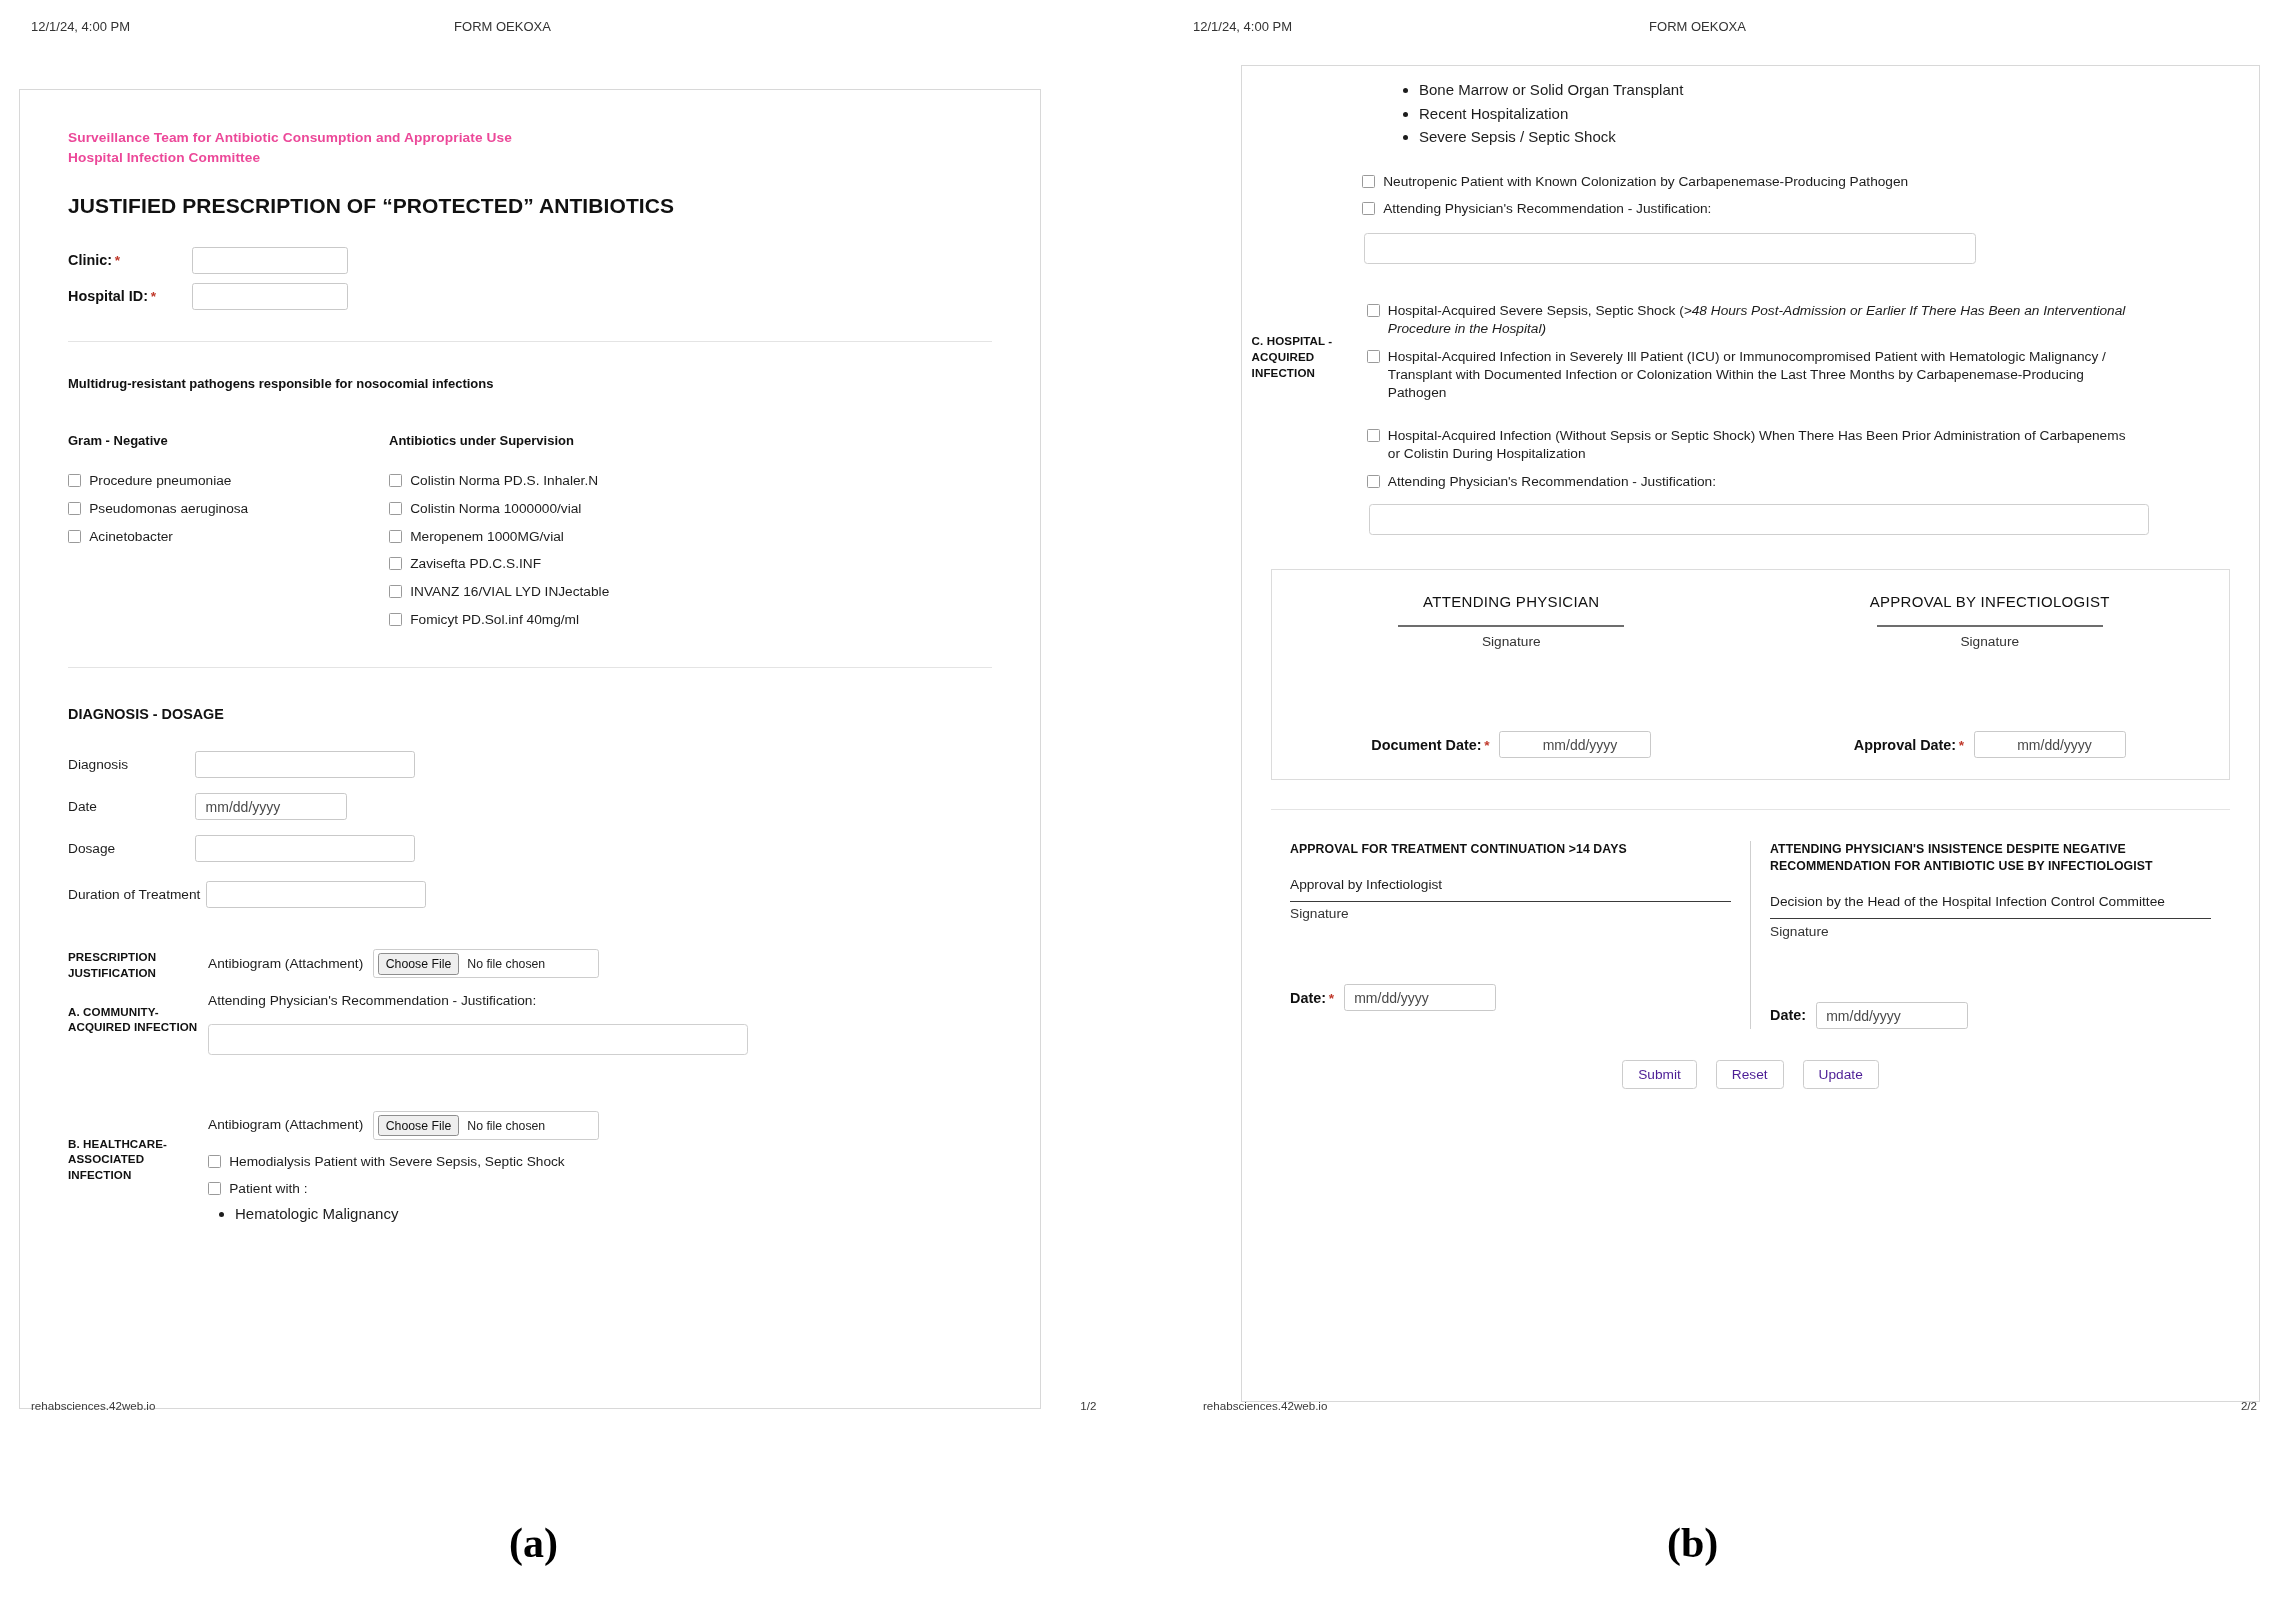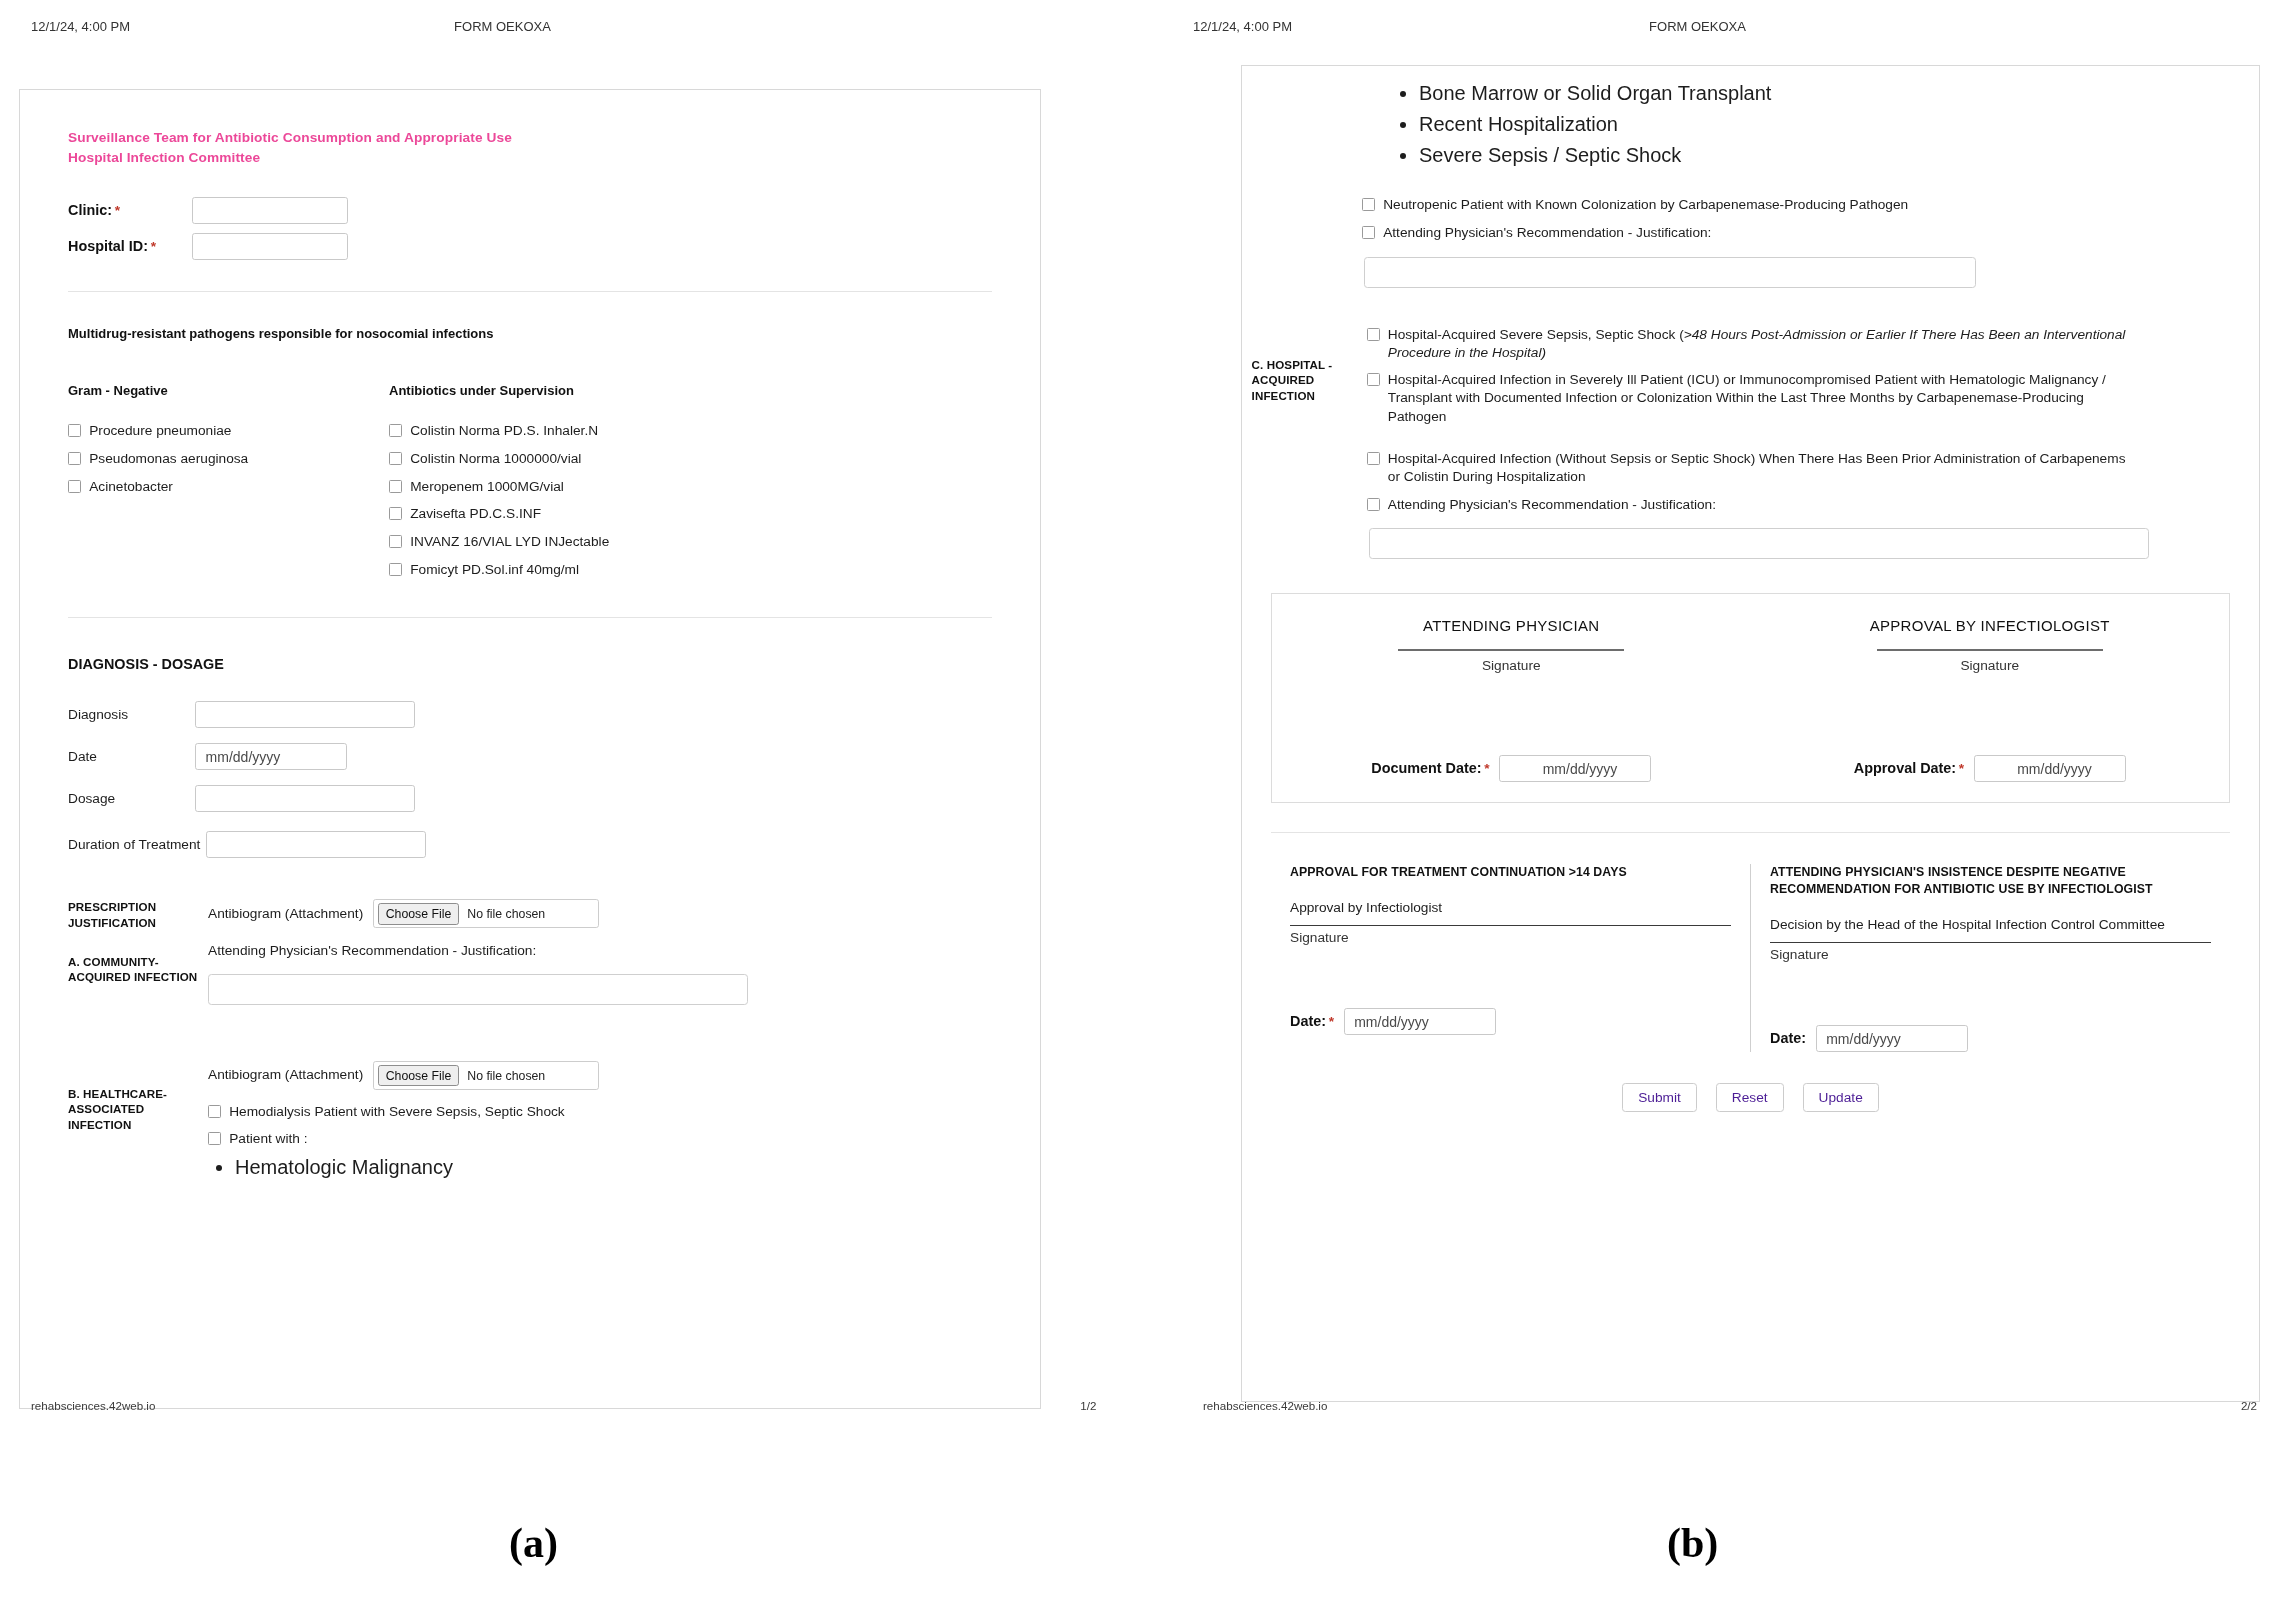--- a/index.html
+++ b/index.html
@@ -202,21 +202,21 @@
   }
   .cb-label i { font-style: italic; }
 
   
   ul.bul {
     margin: 0;
     padding-left: 27px;
     list-style: disc;
   }
   ul.bul li {
-    font-size: 20px;
+    font-size: 15px;
     color: #1d1d1d;
     line-height: 1.55;
     margin: 0;
   }
 
   
   .kv { display: flex; align-items: center; margin-bottom: 9px; }
   .kv .k { font-size: 14.4px; font-weight: bold; color: #111; width: 124px; }
 
   .diag-row { display: flex; align-items: center; margin-bottom: 15px; }
@@ -316,20 +316,21 @@
       <span class="ph-title">FORM OEKOXA</span>
     </div>
 
     <div class="form-card card-a">
 
       <div>
         <div class="org-line">Surveillance Team for Antibiotic Consumption and Appropriate Use</div>
         <div class="org-line">Hospital Infection Committee</div>
       </div>
 
+      <div class="doc-title">JUSTIFIED PRESCRIPTION OF “PROTECTED” ANTIBIOTICS</div>
 
       <div style="margin-top:29px;">
         <div class="kv">
           <div class="k"><span>Clinic:</span><span class="req">*</span></div>
           <span class="tinput sm"></span>
         </div>
         <div class="kv">
           <div class="k"><span>Hospital ID:</span><span class="req">*</span></div>
           <span class="tinput sm"></span>
         </div>

